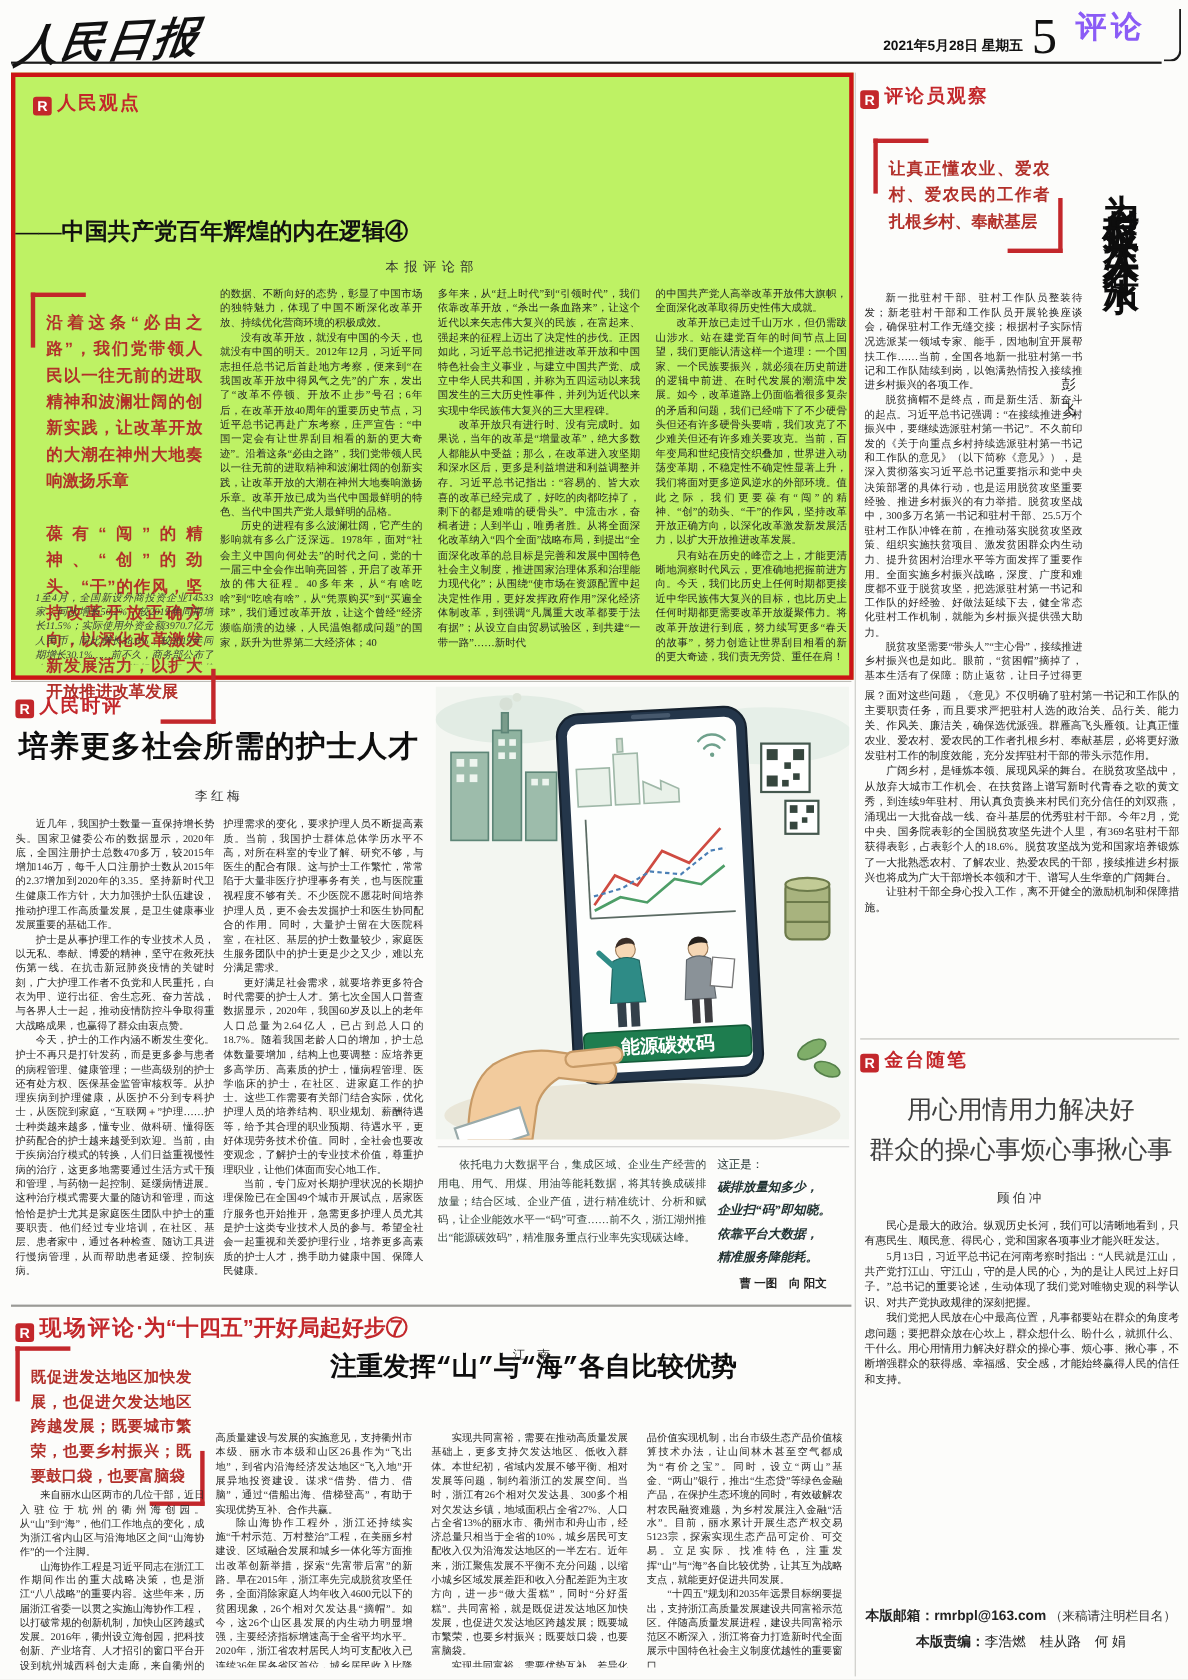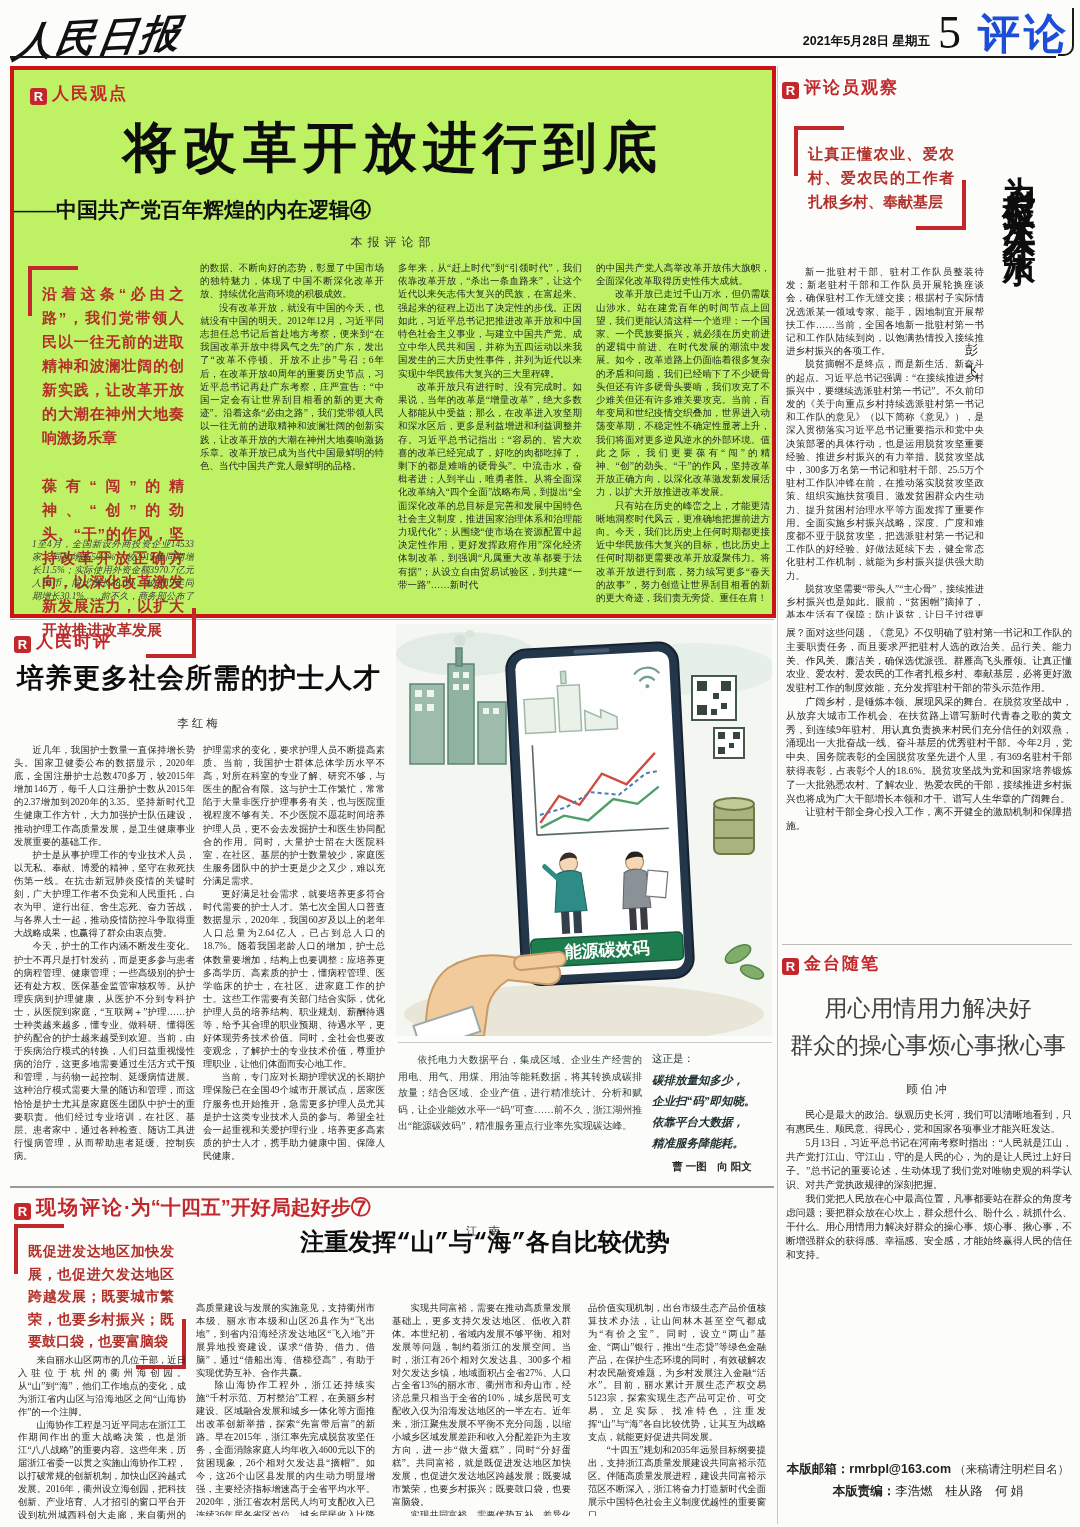--- a/index.html
+++ b/index.html
@@ -6,22 +6,22 @@
   .page{position:relative;width:1080px;height:1527px;margin:0 auto;background:#fcfcfa;
         font-family:"Liberation Serif",serif;color:#222;overflow:hidden;}
   [data-name]{box-sizing:border-box;}
 
   
   .logo{position:absolute;left:14px;top:10px;font-size:40px;font-weight:bold;font-style:italic;
         transform:skew(-8deg,-3deg);letter-spacing:2px;color:#111;}
   .mast-date{position:absolute;left:700px;top:33px;width:230px;text-align:right;
         font-size:12.5px;font-weight:bold;font-family:"Liberation Sans",sans-serif;color:#111;}
   .mast-pageno{position:absolute;left:938px;top:6px;font-size:46px;font-family:"Liberation Serif",serif;color:#111;}
-  .mast-pagename{position:absolute;left:978px;top:6px;font-size:42px;font-weight:900;
-        font-family:"Liberation Sans",sans-serif;letter-spacing:4px;color:#1d4ed8;}
+  .mast-pagename{position:absolute;left:978px;top:6px;font-size:28px;font-weight:900;
+        font-family:"Liberation Sans",sans-serif;letter-spacing:4px;color:#8b5cf6;}
   .mast-rule{position:absolute;left:10px;top:56px;width:1046px;height:2px;background:#1a1a1a;}
   .mast-bracket{position:absolute;left:1058px;top:8px;width:16px;height:48px;
         border-right:2.5px solid #1a1a1a;border-bottom:2.5px solid #1a1a1a;border-bottom-right-radius:10px;}
 
   
   .chip{display:inline-block;width:17px;height:17px;background:#c3272b;color:#fff;
         font-family:"Liberation Sans",sans-serif;font-weight:900;font-size:13px;line-height:17px;
         text-align:center;border-radius:3px;margin-right:5px;vertical-align:-2px;}
   .seclabel{font-family:"Liberation Sans",sans-serif;font-weight:900;color:#c3272b;
         font-size:17px;letter-spacing:2px;}
@@ -131,35 +131,35 @@
   <div class="mast-bracket" data-name="masthead-corner-bracket"></div>
 
   <div class="vline" style="left:777px;top:66px;height:1458px;" data-name="column-divider"></div>
   <div class="hline" style="left:10px;top:619px;width:764px;" data-name="section-divider"></div>
   <div class="hline" style="left:782px;top:944px;width:290px;" data-name="section-divider-right"></div>
 
   <section class="mainbox" data-name="lead-article-box">
     <div style="position:absolute;left:16px;top:12px;" data-name="section-header">
       <span class="chip" data-name="paper-badge-icon">R</span><span class="seclabel" data-name="section-label-renmin-guandian">人民观点</span>
     </div>
-    <h1 class="main-title" data-name="lead-article-title" style="margin:0;">将改革开放进行到底</h1>
     <div class="main-sub" data-name="lead-article-subtitle">——中国共产党百年辉煌的内在逻辑④</div>
     <div class="main-byline" data-name="lead-article-byline">本报评论部</div>
 
     <div class="qcol" data-name="pull-quote-column">
       <div class="qwrap">
         <div class="qtext" data-name="pull-quote-1" style="margin-bottom:24px;">沿着这条“必由之路”，我们党带领人民以一往无前的进取精神和波澜壮阔的创新实践，让改革开放的大潮在神州大地奏响激扬乐章</div>
         <div class="qtext" data-name="pull-quote-2">葆有“闯”的精神、“创”的劲头、“干”的作风，坚持改革开放正确方向，以深化改革激发新发展活力，以扩大开放推进改革发展</div>
       </div>
     </div>
     <div class="lead" data-name="lead-paragraph">1至4月，全国新设外商投资企业14533家，同比增长50.2%，较2019年同期增长11.5%；实际使用外资金额3970.7亿元人民币，同比增长38.6%，较2019年同期增长30.1%……前不久，商务部公布了今年前4个月吸收外资相关情况。逆势上扬</div>
 
     <div class="bt mc mc1" data-name="article-column-1">
       <p class="cont" data-name="paragraph">的数据、不断向好的态势，彰显了中国市场的独特魅力，体现了中国不断深化改革开放、持续优化营商环境的积极成效。</p>
       <p data-name="paragraph">没有改革开放，就没有中国的今天，也就没有中国的明天。2012年12月，习近平同志担任总书记后首赴地方考察，便来到“在我国改革开放中得风气之先”的广东，发出了“改革不停顿、开放不止步”号召；6年后，在改革开放40周年的重要历史节点，习近平总书记再赴广东考察，庄严宣告：“中国一定会有让世界刮目相看的新的更大奇迹”。沿着这条“必由之路”，我们党带领人民以一往无前的进取精神和波澜壮阔的创新实践，让改革开放的大潮在神州大地奏响激扬乐章。改革开放已成为当代中国最鲜明的特色、当代中国共产党人最鲜明的品格。</p>
+      <p data-name="paragraph">历史的进程有多么波澜壮阔，它产生的影响就有多么广泛深远。1978年，面对“社会主义中国向何处去”的时代之问，党的十一届三中全会作出响亮回答，开启了改革开放的伟大征程。40多年来，从“有啥吃啥”到“吃啥有啥”，从“凭票购买”到“买遍全球”，我们通过改革开放，让这个曾经“经济濒临崩溃的边缘，人民温饱都成问题”的国家，跃升为世界第二大经济体；40</p>
     </div>
     <div class="bt mc mc2" data-name="article-column-2">
       <p class="cont" data-name="paragraph">多年来，从“赶上时代”到“引领时代”，我们依靠改革开放，“杀出一条血路来”，让这个近代以来矢志伟大复兴的民族，在富起来、强起来的征程上迈出了决定性的步伐。正因如此，习近平总书记把推进改革开放和中国特色社会主义事业，与建立中国共产党、成立中华人民共和国，并称为五四运动以来我国发生的三大历史性事件，并列为近代以来实现中华民族伟大复兴的三大里程碑。</p>
       <p data-name="paragraph">改革开放只有进行时、没有完成时。如果说，当年的改革是“增量改革”，绝大多数人都能从中受益；那么，在改革进入攻坚期和深水区后，更多是利益增进和利益调整并存。习近平总书记指出：“容易的、皆大欢喜的改革已经完成了，好吃的肉都吃掉了，剩下的都是难啃的硬骨头”。中流击水，奋楫者进；人到半山，唯勇者胜。从将全面深化改革纳入“四个全面”战略布局，到提出“全面深化改革的总目标是完善和发展中国特色社会主义制度，推进国家治理体系和治理能力现代化”；从围绕“使市场在资源配置中起决定性作用，更好发挥政府作用”深化经济体制改革，到强调“凡属重大改革都要于法有据”；从设立自由贸易试验区，到共建“一带一路”……新时代</p>
     </div>
     <div class="bt mc mc3" data-name="article-column-3">
       <p class="cont" data-name="paragraph">的中国共产党人高举改革开放伟大旗帜，全面深化改革取得历史性伟大成就。</p>
       <p data-name="paragraph">改革开放已走过千山万水，但仍需跋山涉水。站在建党百年的时间节点上回望，我们更能认清这样一个道理：一个国家、一个民族要振兴，就必须在历史前进的逻辑中前进、在时代发展的潮流中发展。如今，改革道路上仍面临着很多复杂的矛盾和问题，我们已经啃下了不少硬骨头但还有许多硬骨头要啃，我们攻克了不少难关但还有许多难关要攻克。当前，百年变局和世纪疫情交织叠加，世界进入动荡变革期，不稳定性不确定性显著上升，我们将面对更多逆风逆水的外部环境。值此之际，我们更要葆有“闯”的精神、“创”的劲头、“干”的作风，坚持改革开放正确方向，以深化改革激发新发展活力，以扩大开放推进改革发展。</p>
       <p data-name="paragraph">只有站在历史的峰峦之上，才能更清晰地洞察时代风云，更准确地把握前进方向。今天，我们比历史上任何时期都更接近中华民族伟大复兴的目标，也比历史上任何时期都更需要改革开放凝聚伟力。将改革开放进行到底，努力续写更多“春天的故事”，努力创造让世界刮目相看的新的更大奇迹，我们责无旁贷、重任在肩！</p>
     </div>

